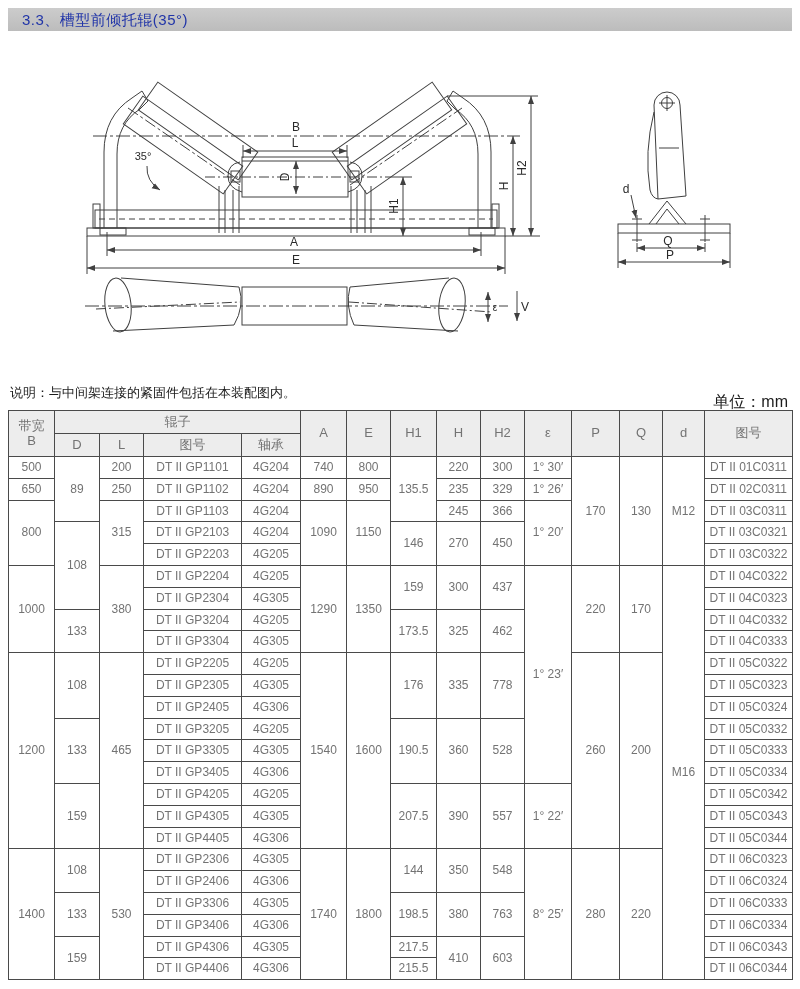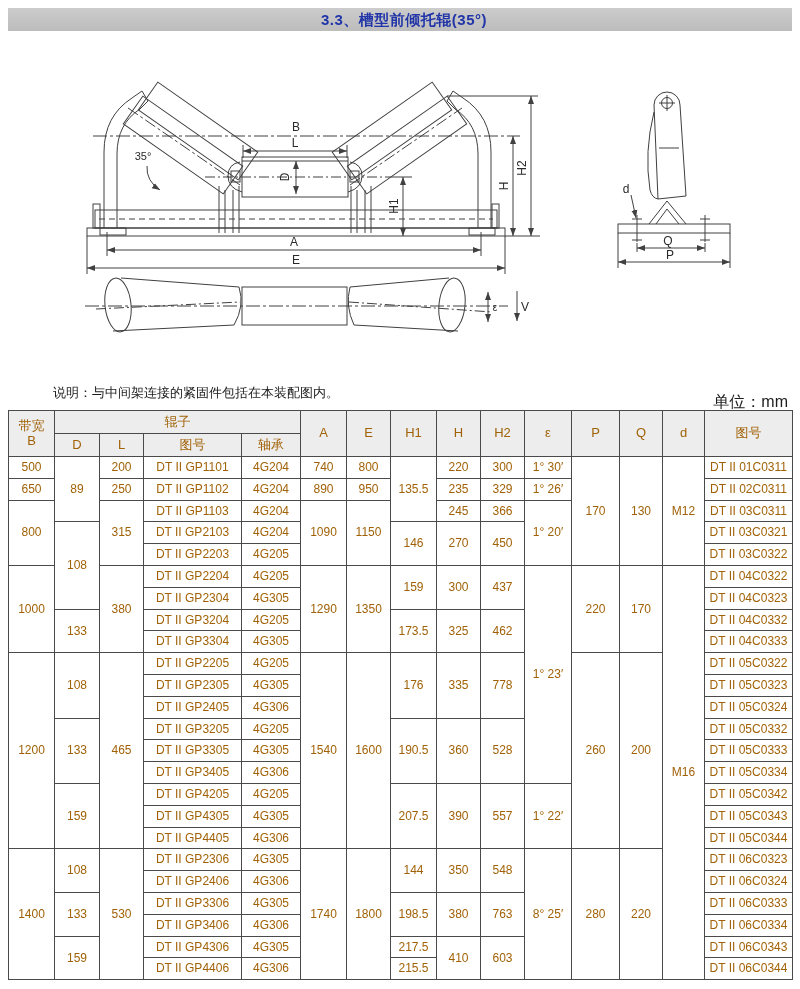--- a/index.html
+++ b/index.html
@@ -3,29 +3,29 @@
 <meta charset="utf-8">
 <style>
   html,body{margin:0;padding:0;}
   body{
     width:800px;height:989px;background:#ffffff;overflow:hidden;position:relative;
     font-family:"Liberation Sans","DejaVu Sans",sans-serif;color:#1c1c1c;
   }
   .banner{
     position:absolute;left:8px;right:8px;top:8px;height:23px;
     background:linear-gradient(180deg,#cccccc,#bcbcbc);
-    color:#2135a8;font-weight:bold;font-size:15px;line-height:23px;
-    padding-left:8px;letter-spacing:0.5px;box-sizing:border-box;text-align:center;
+    color:#2135a8;font-weight:normal;font-size:15px;line-height:23px;
+    padding-left:14px;letter-spacing:0.5px;box-sizing:border-box;
   }
   .drawing{position:absolute;left:0;top:0;width:800px;height:385px;}
-  .note{position:absolute;left:10px;top:384px;font-size:13px;margin-left:43px;}
+  .note{position:absolute;left:10px;top:384px;font-size:13px;}
   .unit{position:absolute;right:12px;top:392px;font-size:16px;}
   table.spec{
     position:absolute;left:8px;top:410px;width:784px;
-    border-collapse:collapse;table-layout:fixed;font-size:12px;color:#a16207;
+    border-collapse:collapse;table-layout:fixed;font-size:12px;color:#737373;
   }
   table.spec th,table.spec td{
     border:1px solid #4a4a4a;text-align:center;vertical-align:middle;
     padding:0;overflow:hidden;white-space:nowrap;
   }
   table.spec thead th{
     background:#ededed;font-weight:normal;font-size:13px;height:22px;line-height:1.15;
   }
   table.spec td{height:20.8px;line-height:1.05;background:#ffffff;}
   svg text{font-family:"Liberation Sans","DejaVu Sans",sans-serif;}

